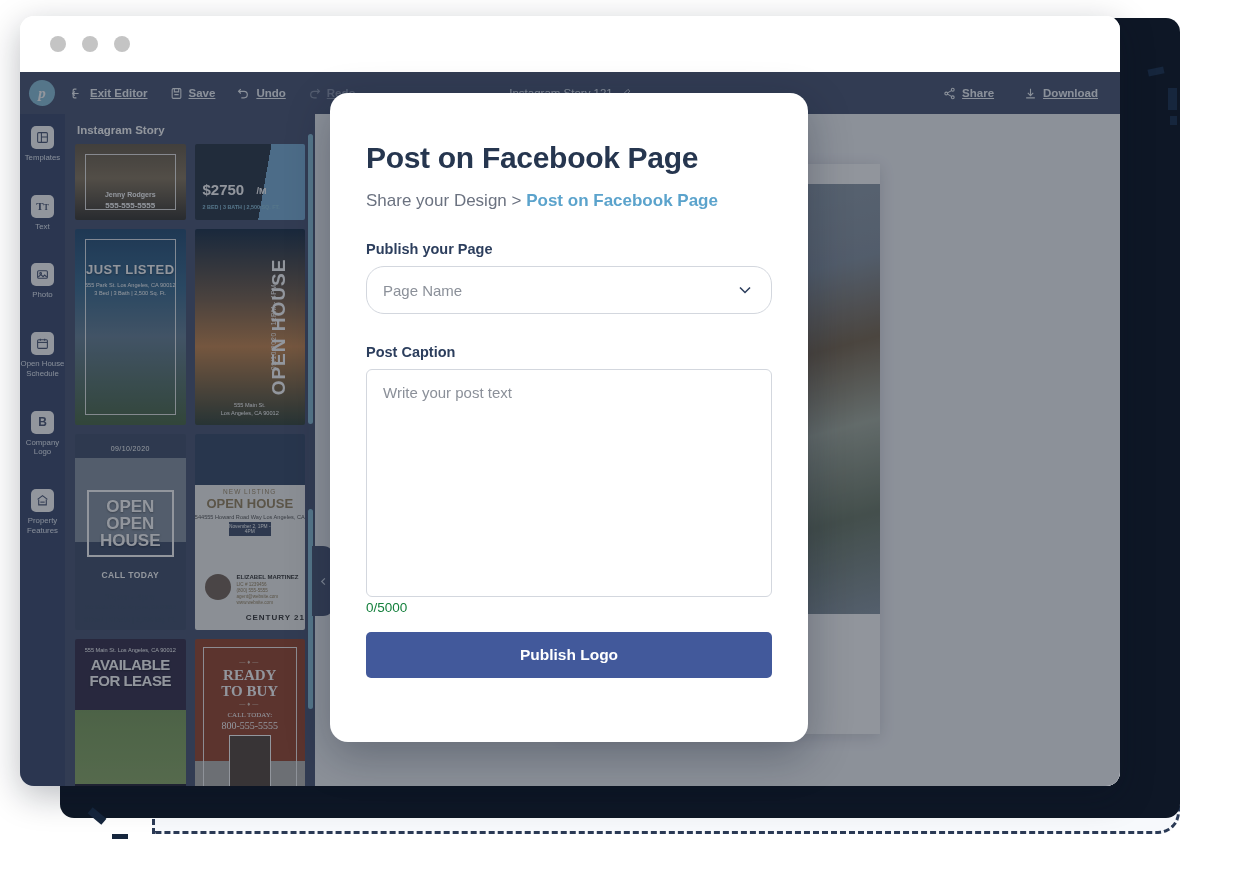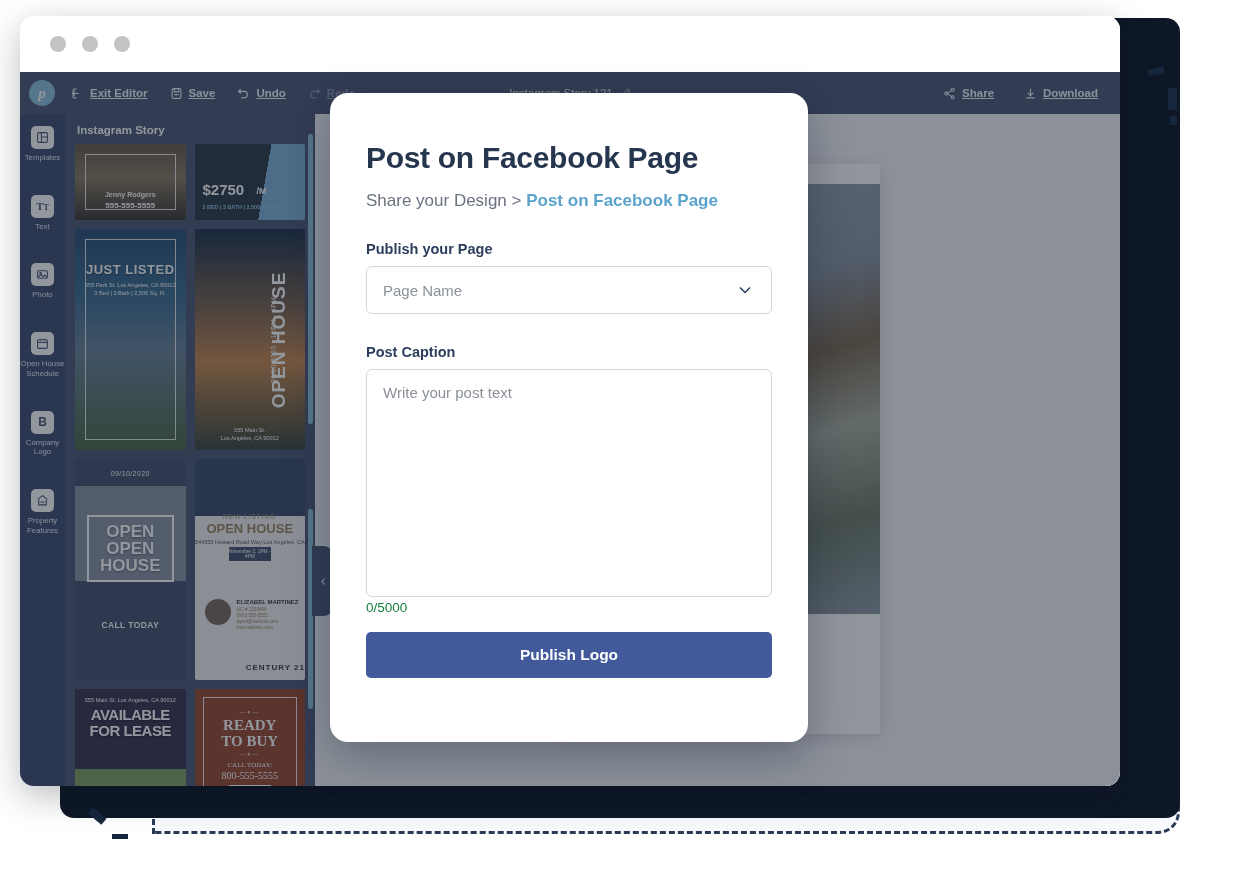--- a/index.html
+++ b/index.html
@@ -99,21 +99,21 @@
   }
 
   
   .panel {
     width: 250px; background: #4e5a77; position: relative;
     padding: 0 10px; overflow: hidden;
   }
   .panel-title { color: #ffffff; font-size: 11.5px; font-weight: 600; padding: 10px 2px 8px; }
   .thumbs { display: grid; grid-template-columns: 1fr 1fr; gap: 9px; }
   .thumb {
-    height: 221px; border-radius: 2px; overflow: hidden; position: relative;
+    height: 196px; border-radius: 2px; overflow: hidden; position: relative;
     cursor: pointer; background: #2d3748;
   }
   .thumb:first-child { height: 76px; }
   .thumb.short { height: 76px; }
   .tx { position: absolute; left: 0; right: 0; text-align: center; color: #fff; }
 
   
   .t-couch { background: linear-gradient(#6b5f4d 0%, #8a7a61 45%, #3d3a35 100%); }
   .t-price { background: linear-gradient(100deg,#2f3b4a 0%, #2f3b4a 62%, #7fb2d8 62%, #7fb2d8 100%); }
   .t-listed { background: linear-gradient(#2b5278 0%, #3f6f93 30%, #6b8499 55%, #4e6b48 100%); }
@@ -207,21 +207,21 @@
   .modal h1 {
     color: #26364f; font-size: 30px; font-weight: 700; letter-spacing: -.3px;
   }
   .crumb { margin-top: 16px; font-size: 17px; color: #6b7280; }
   .crumb .cur { color: #5ba3cc; font-weight: 700; }
   .f-label {
     margin-top: 30px; margin-bottom: 9px;
     color: #2c3e5d; font-size: 14.5px; font-weight: 700;
   }
   .select-box {
-    height: 48px; border: 1px solid #d3d7de; border-radius: 6px;
+    height: 48px; border: 1px solid #d3d7de; border-radius: 18px;
     display: flex; align-items: center; justify-content: space-between;
     padding: 0 16px; color: #8b9099; font-size: 15px; cursor: pointer; background:#fff;gap:40px;
   }
   .textarea-box {
     height: 228px; border: 1px solid #d3d7de; border-radius: 6px;
     padding: 14px 16px; color: #8b9099; font-size: 15px; background:#fff;
     cursor: text;
   }
   .counter { margin-top: 3px; color: #15803d; font-size: 13.5px; }
   .publish {

